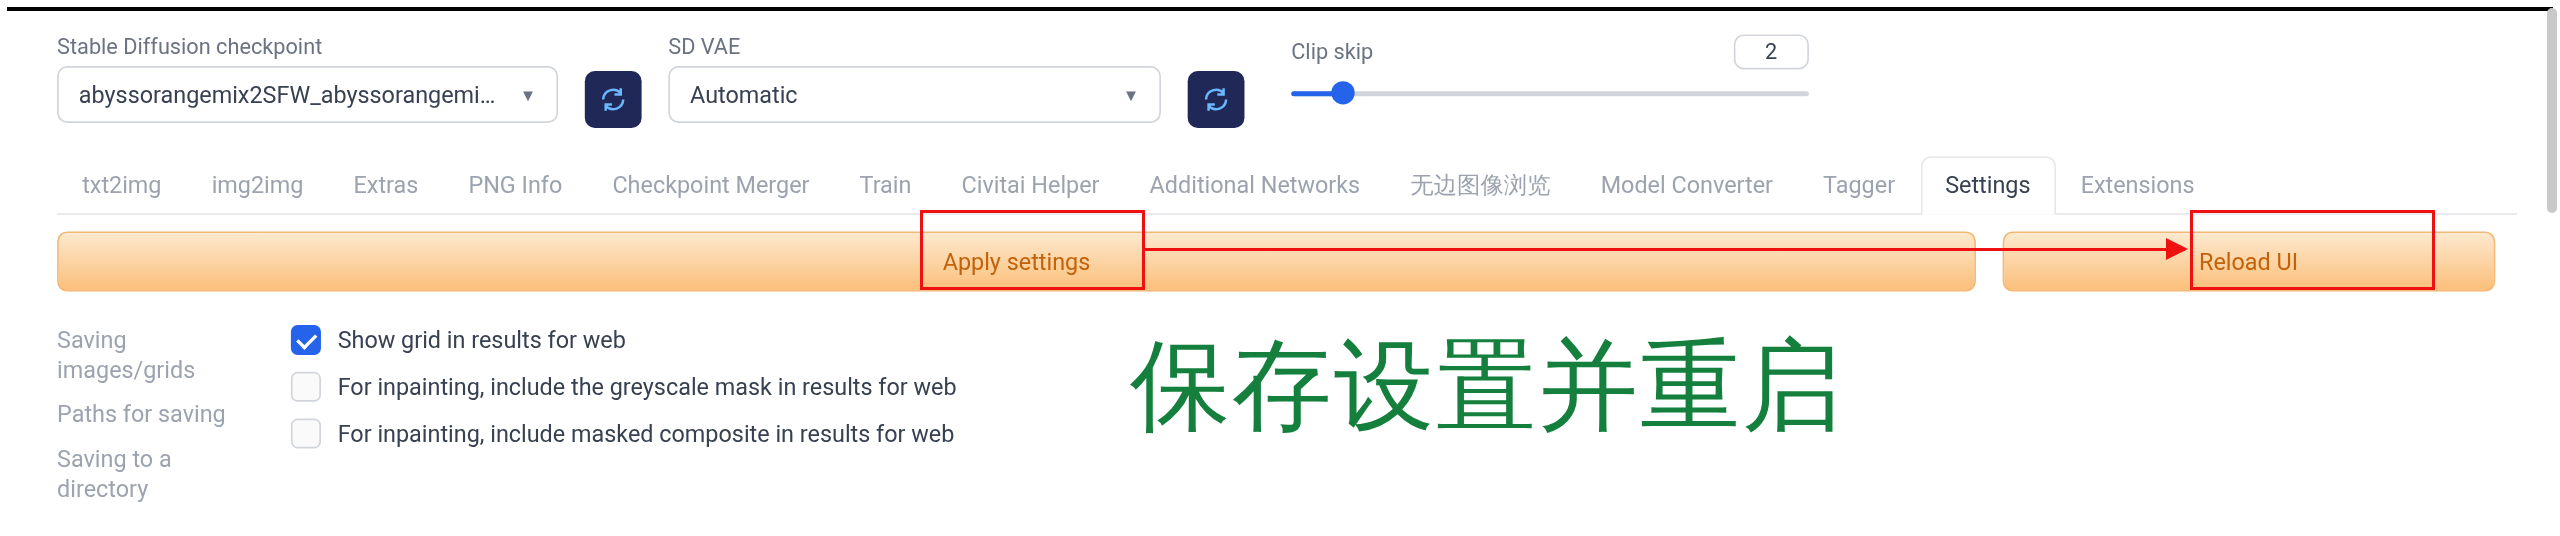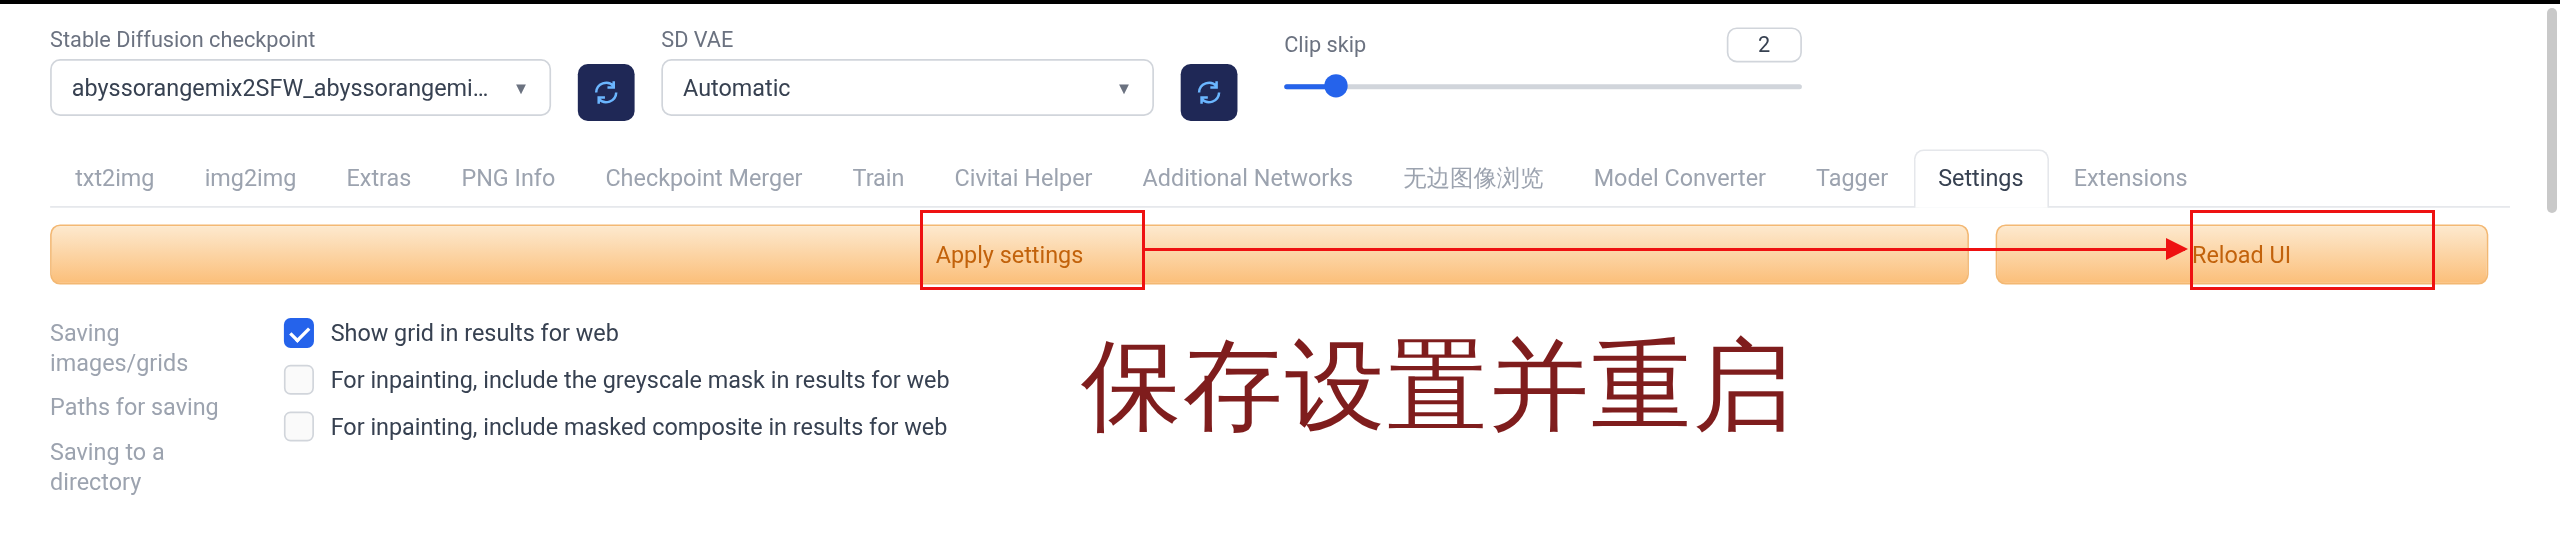--- a/index.html
+++ b/index.html
@@ -1,17 +1,17 @@
 <!DOCTYPE html>
 <html><head>
 <meta charset="utf-8">
 <style>
 * { box-sizing: border-box; margin: 0; padding: 0; }
 body { font-family: -apple-system, BlinkMacSystemFont, "Segoe UI", Roboto, sans-serif; background: #fff; color: #374151; font-size: 14px; position: relative; width: 2560px; height: 536px; overflow: hidden; }
-.frame { width: 2560px; height: 536px; padding: 0; position: relative; }
+.frame { width: 2560px; height: 536px; padding: 7px; position: relative; }
 .topbar-black { height: 4px; background: #000; }
 .inner { padding: 14px 30px 0 30px; transform: scale(1.67); transform-origin: top left; width: 1533px; }
 .row1 { display: flex; gap: 16px; align-items: flex-start; margin-bottom: 16px; }
 .field { display: flex; flex-direction: column; gap: 4px; }
 .field-label { font-size: 13px; color: #6b7280; }
 .select { display: flex; align-items: center; justify-content: space-between; border: 1px solid #d1d5db; border-radius: 6px; padding: 8px 12px; background: #fff; font-size: 14px; color: #374151; cursor: pointer; }
 .select.ckpt { width: 300px; }
 .select.vae { width: 295px; }
 .select .txt { white-space: nowrap; overflow: hidden; text-overflow: ellipsis; }
 .caret { font-size: 10px; color: #6b7280; margin-left: 8px; }
@@ -36,21 +36,21 @@
 .side-item { font-size: 14px; color: #9ca3af; line-height: 1.3; }
 .checks { display: flex; flex-direction: column; gap: 10px; padding-top: 4px; }
 .check-row { display: flex; align-items: center; gap: 10px; font-size: 14px; color: #374151; }
 .chk { width: 18px; height: 18px; border-radius: 4px; border: 1px solid #d1d5db; background: #fafafa; display: flex; align-items: center; justify-content: center; flex-shrink: 0; }
 .chk.on { background: #2563eb; border-color: #2563eb; }
 .chk.on::after { content: ""; width: 5px; height: 9px; border: solid #fff; border-width: 0 2px 2px 0; transform: rotate(45deg); margin-top: -2px; }
 .ann-box-apply { position: absolute; border: 3px solid #e11; top: 210px; left: 920px; width: 225px; height: 80px; pointer-events: none; }
 .ann-box-reload { position: absolute; border: 3px solid #e11; top: 210px; left: 2190px; width: 245px; height: 80px; pointer-events: none; }
 .ann-arrow { position: absolute; top: 248px; left: 1145px; width: 1040px; height: 3px; background: #e11; pointer-events: none; }
 .ann-arrow::after { content: ""; position: absolute; right: -3px; top: -10px; border-left: 22px solid #e11; border-top: 11px solid transparent; border-bottom: 11px solid transparent; }
-.ann-text { position: absolute; top: 320px; left: 1081px; font-size: 100px; color: #7f1d1d; font-weight: 400; letter-spacing: 2px; pointer-events: none; font-family: "PingFang SC", "Microsoft YaHei", sans-serif; text-align: center; }
+.ann-text { position: absolute; top: 320px; left: 1130px; font-size: 100px; color: #15803d; font-weight: 400; letter-spacing: 2px; pointer-events: none; font-family: "PingFang SC", "Microsoft YaHei", sans-serif; text-align: center; }
 .vscroll { position: absolute; right: 0; top: 4px; bottom: 0; width: 17px; }
 .vthumb { position: absolute; right: 3px; top: 4px; width: 10px; height: 205px; background: #c9c9c9; border-radius: 5px; }
 </style>
 </head>
 <body>
 
 <div class="frame">
   <div class="topbar-black"></div>
   <div class="inner">
 

